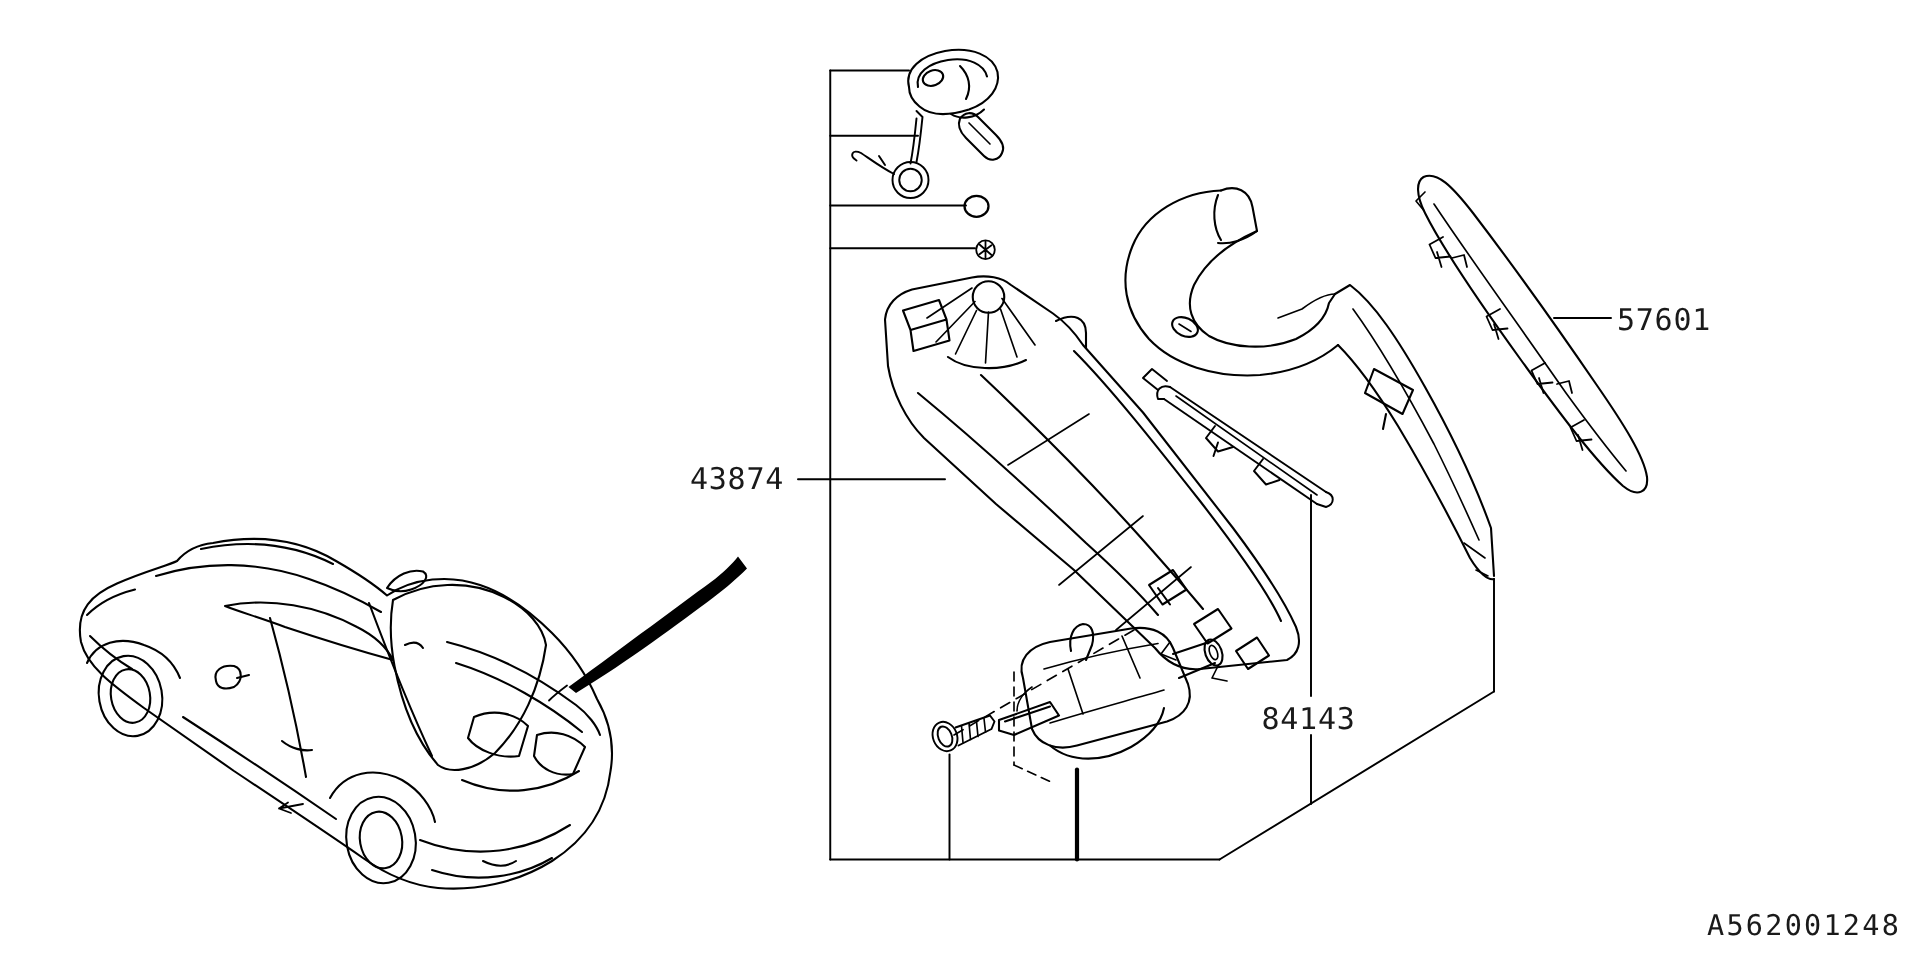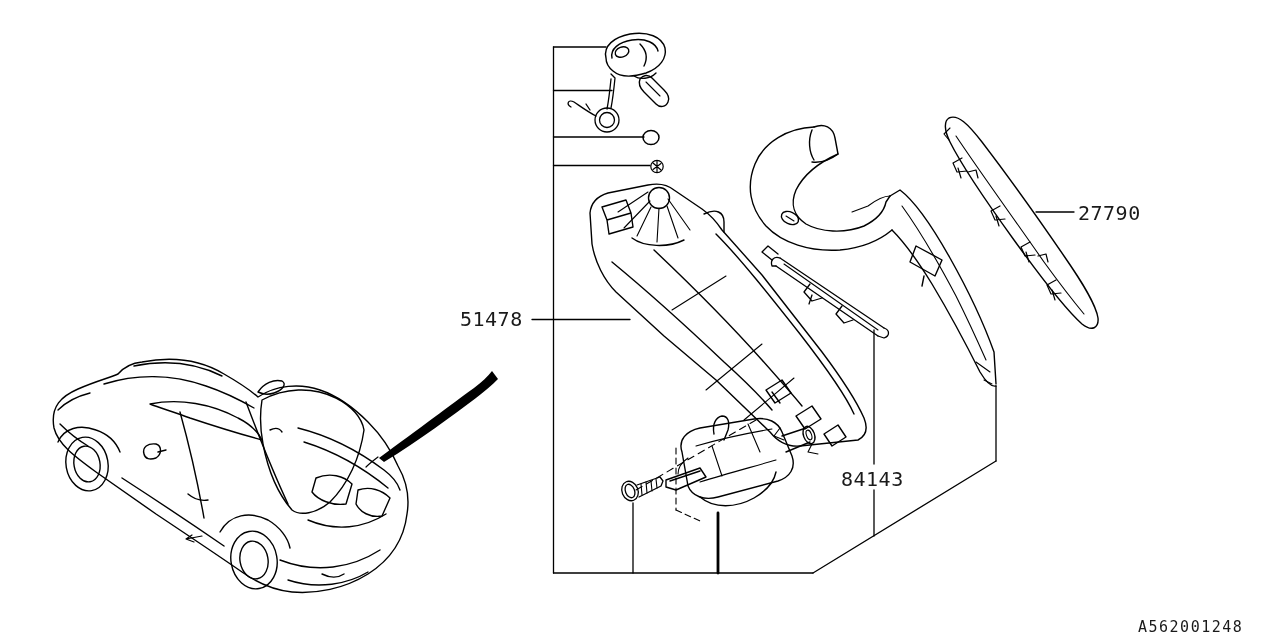--- a/index.html
+++ b/index.html
@@ -1,22 +1,22 @@
 <!DOCTYPE html>
 <html><head>
 <meta charset="utf-8">
 <style>
   html,body{margin:0;padding:0;background:#ffffff;}
   .stage{position:relative;width:1280px;height:640px;background:#ffffff;overflow:hidden;
          font-family:"DejaVu Sans Mono", monospace;}
   .stage svg{position:absolute;left:0;top:0;}
   .part-label{position:absolute;color:#1a1a1a;font-size:20px;letter-spacing:0.5px;
               font-family:"DejaVu Sans Mono", monospace;white-space:nowrap;}
-  .diagram-code{position:absolute;left:1138px;top:606px;color:#1a1a1a;font-size:15px;
-                letter-spacing:1.5px;font-family:"DejaVu Sans Mono", monospace;margin-top:12px;}
+  .diagram-code{position:absolute;left:1138px;top:606px;color:#1a1a1a;font-size:19px;
+                letter-spacing:1.5px;font-family:"DejaVu Sans Mono", monospace;}
 </style>
 </head>
 <body>
 
 <div class="stage">
 
 <svg width="1280" height="640" viewBox="0 0 1280 640">
   <g fill="none" stroke="#000" stroke-width="1.4" stroke-linecap="round" stroke-linejoin="round">
 
     <g>
@@ -174,18 +174,18 @@
       <path d="M950,128 l-6,6 l5,6" stroke-width="1.1"></path>
       <path d="M962,158 l-9,5 l4,9 l10,-1 M958,168 l3,10 M968,172 l8,-2 l2,8" stroke-width="1.2"></path>
       <path d="M1000,206 l-9,5 l4,9 l10,-1 M996,216 l3,10" stroke-width="1.2"></path>
       <path d="M1030,242 l-9,5 l4,9 l10,-1 M1026,252 l3,10 M1038,256 l8,-2 l2,8" stroke-width="1.2"></path>
       <path d="M1056,280 l-9,5 l4,9 l10,-1 M1052,290 l3,10" stroke-width="1.2"></path>
     </g>
 
   </g>
 </svg>
 
-<div class="part-label" style="left:460px;top:307px;">51478</div>
+<div class="part-label" style="left:460px;top:307px;">43874</div>
 <div class="part-label" style="left:841px;top:467px;">84143</div>
-<div class="part-label" style="left:1078px;top:201px;">27790</div>
+<div class="part-label" style="left:1078px;top:201px;">57601</div>
 <div class="diagram-code">A562001248</div>
 
 </div>
 
 </body></html>

